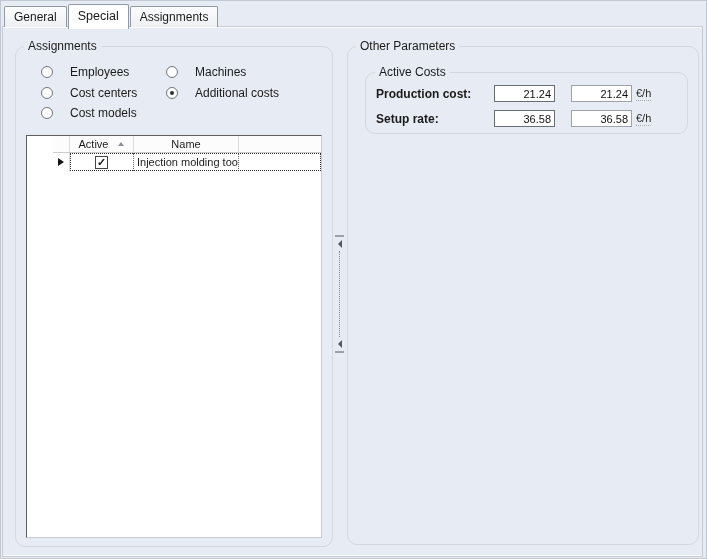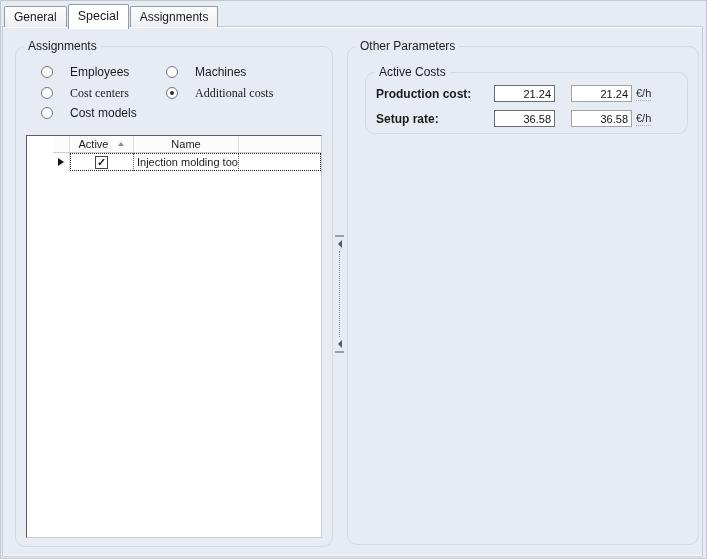--- a/index.html
+++ b/index.html
@@ -75,21 +75,21 @@
     background: #FDFDFD; border: 1px solid #6E7680;
     position: relative; flex: 0 0 auto;
   }
   .radio.selected .dot::after {
     content: ""; position: absolute; inset: 3px;
     border-radius: 50%; background: #2D2D2D;
   }
   .r-c1 { left: 25px; }
   .r-c2 { left: 150px; align-items: center; }
   .r-row1 { top: 18px; }
-  .r-row2 { top: 39px; font-family: Liberation Serif, serif; }
+  .r-row2 { top: 39px; }
   .r-row3 { top: 59px; }
 
   
   .grid {
     position: absolute; left: 10px; top: 88px; width: 296px; height: 403px;
     background: #fff;
     border: 1px solid #5E5E5E;
     border-right-color: #C9CDD2; border-bottom-color: #C9CDD2;
     font-size: 11px;
     padding-left: 26px;

